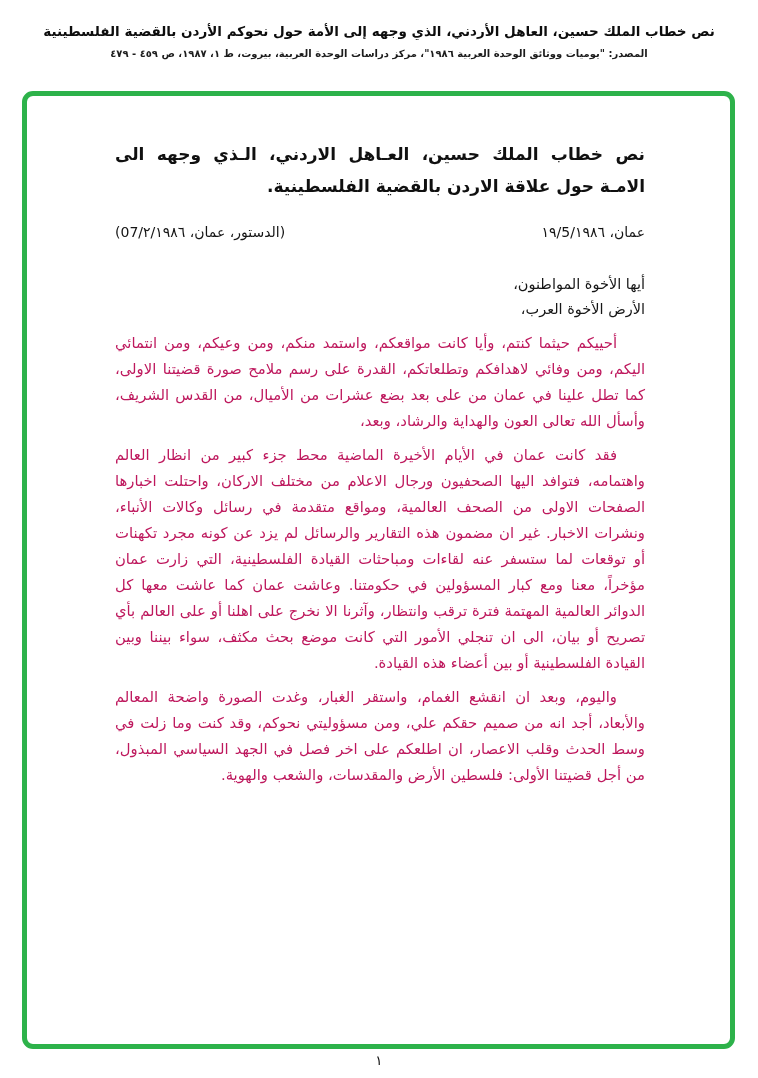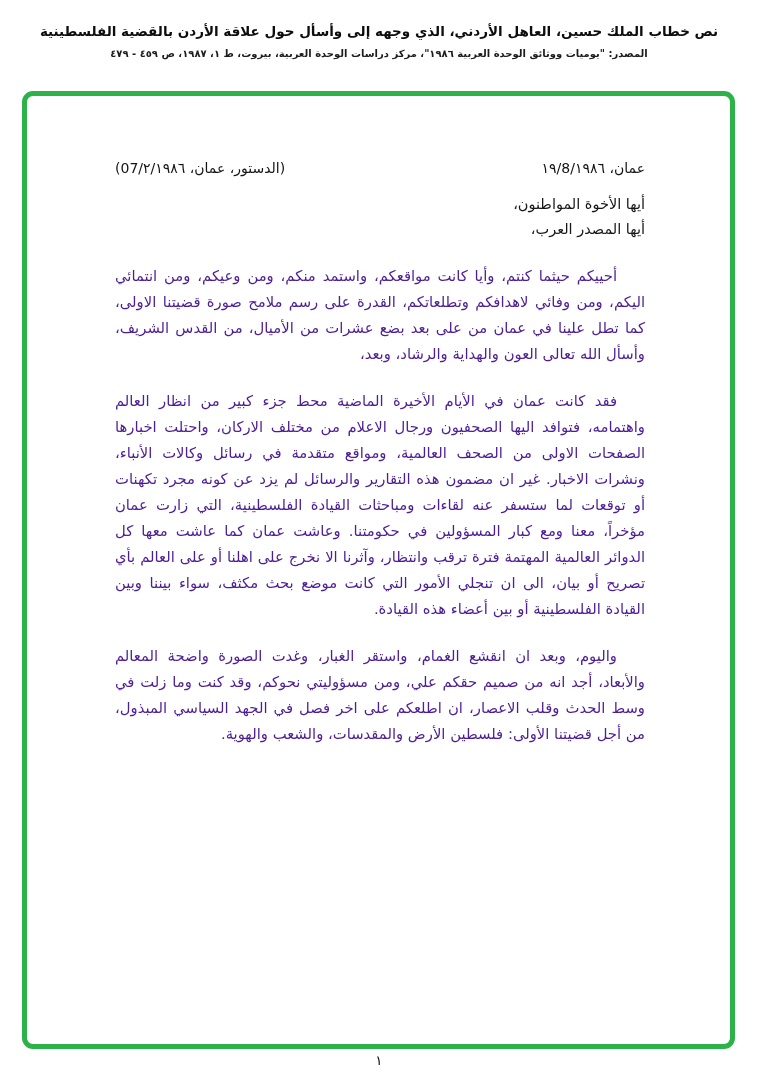--- a/index.html
+++ b/index.html
@@ -61,67 +61,68 @@
 
   .dateline {
     margin-top: 22px;
     display: flex;
     justify-content: space-between;
     align-items: baseline;
     font-size: 14px;
     color: #141414;
   }
 
-  .salutations { margin-top: 16px; }
+  .salutations { margin-top: 32px; }
   .salutations p {
     font-size: 14.5px;
     line-height: 25px;
     text-align: right;
   }
 
   .para {
-    margin-top: 21px;
+    margin-top: 8px;
     font-size: 14.8px;
     line-height: 26px;
     text-align: justify;
     text-indent: 28px;
-    color: #4c1d95;
+    color: #be185d;
   }
 
   
   .page-footer {
     position: absolute;
     top: 1052px; left: 0; right: 0;
     text-align: center;
     font-size: 13.5px;
     color: #101010;
   }
 </style>
 </head>
 <body>
 
 <div class="page">
 
   <header class="top-header">
-    <div class="header-title">نص خطاب الملك حسين، العاهل الأردني، الذي وجهه إلى وأسأل حول علاقة الأردن بالقضية الفلسطينية</div>
+    <div class="header-title">نص خطاب الملك حسين، العاهل الأردني، الذي وجهه إلى الأمة حول نحوكم الأردن بالقضية الفلسطينية</div>
     <div class="header-source">المصدر: "يوميات ووثائق الوحدة العربية ١٩٨٦"، مركز دراسات الوحدة العربية، بيروت، ط ١، ١٩٨٧، ص ٤٥٩ - ٤٧٩</div>
   </header>
 
   <section class="doc-frame">
     <article class="doc">
 
+      <h1 class="doc-title">نص خطاب الملك حسين، العـاهل الاردني، الـذي وجهه الى الامـة حول علاقة الاردن بالقضية الفلسطينية.</h1>
 
       <div class="dateline">
-        <span>عمان، ١٩/8/١٩٨٦</span>
+        <span>عمان، ١٩/5/١٩٨٦</span>
         <span>(الدستور، عمان، 07/٢/١٩٨٦)</span>
       </div>
 
       <div class="salutations">
         <p>أيها الأخوة المواطنون،</p>
-        <p>أيها المصدر العرب،</p>
+        <p>الأرض الأخوة العرب،</p>
       </div>
 
       <p class="para">أحييكم حيثما كنتم، وأيا كانت مواقعكم، واستمد منكم، ومن وعيكم، ومن انتمائي اليكم، ومن وفائي لاهدافكم وتطلعاتكم، القدرة على رسم ملامح صورة قضيتنا الاولى، كما تطل علينا في عمان من على بعد بضع عشرات من الأميال، من القدس الشريف، وأسأل الله تعالى العون والهداية والرشاد، وبعد،</p>
 
       <p class="para">فقد كانت عمان في الأيام الأخيرة الماضية محط جزء كبير من انظار العالم واهتمامه، فتوافد اليها الصحفيون ورجال الاعلام من مختلف الاركان، واحتلت اخبارها الصفحات الاولى من الصحف العالمية، ومواقع متقدمة في رسائل وكالات الأنباء، ونشرات الاخبار. غير ان مضمون هذه التقارير والرسائل لم يزد عن كونه مجرد تكهنات أو توقعات لما ستسفر عنه لقاءات ومباحثات القيادة الفلسطينية، التي زارت عمان مؤخراً، معنا ومع كبار المسؤولين في حكومتنا. وعاشت عمان كما عاشت معها كل الدوائر العالمية المهتمة فترة ترقب وانتظار، وآثرنا الا نخرج على اهلنا أو على العالم بأي تصريح أو بيان، الى ان تنجلي الأمور التي كانت موضع بحث مكثف، سواء بيننا وبين القيادة الفلسطينية أو بين أعضاء هذه القيادة.</p>
 
       <p class="para">واليوم، وبعد ان انقشع الغمام، واستقر الغبار، وغدت الصورة واضحة المعالم والأبعاد، أجد انه من صميم حقكم علي، ومن مسؤوليتي نحوكم، وقد كنت وما زلت في وسط الحدث وقلب الاعصار، ان اطلعكم على اخر فصل في الجهد السياسي المبذول، من أجل قضيتنا الأولى: فلسطين الأرض والمقدسات، والشعب والهوية.</p>
 
     </article>
   </section>

